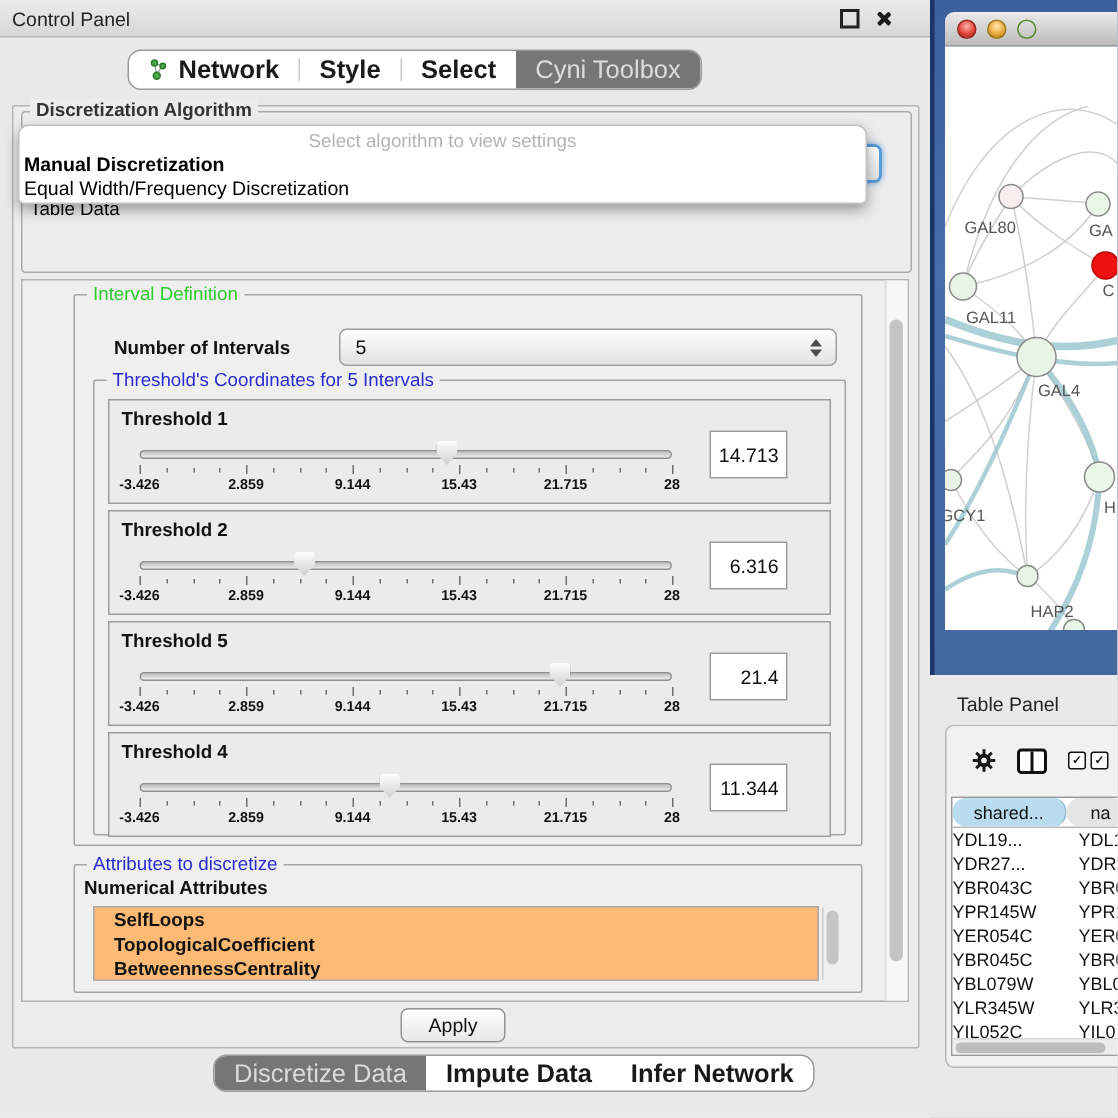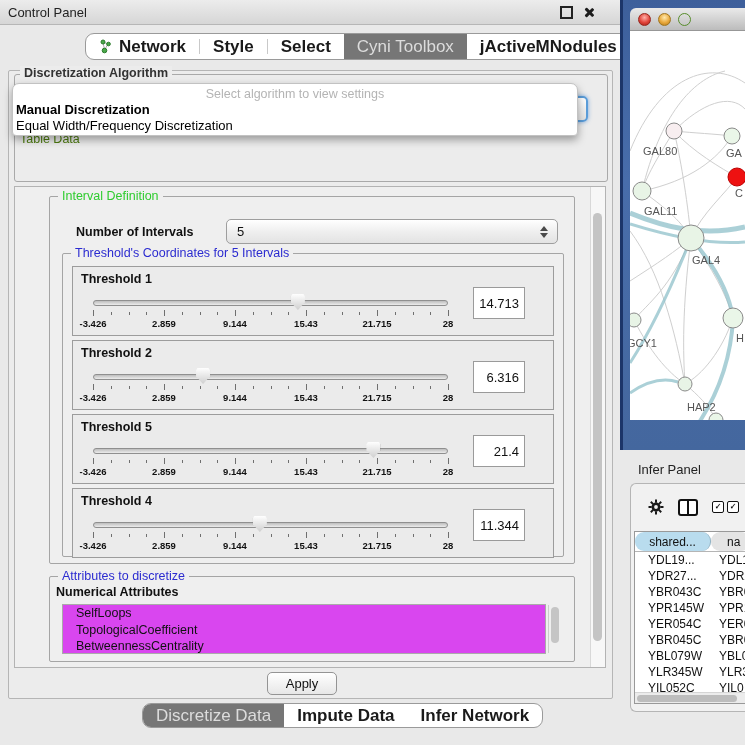--- a/index.html
+++ b/index.html
@@ -31,21 +31,21 @@
   #outer-panel{left:8px;top:70px;width:603px;height:627px;background:#ececec;border:1px solid #b5b5b5;border-radius:2px;}
   #algo-group{left:14px;top:74px;width:592px;height:106px;border:1px solid #a9a9a9;border-radius:3px;}
   #algo-title{left:20px;top:66px;font-size:12.5px;font-weight:bold;color:#333;background:#ececec;padding:0 4px;z-index:2;}
   .combo{position:absolute;background:linear-gradient(#ffffff,#efefef 50%,#e3e3e3);border:1px solid #9e9e9e;
     border-radius:5px;display:flex;align-items:center;font-size:13px;color:#111;padding:0 26px 0 10px;box-sizing:border-box;}
   .spin{position:absolute;right:9px;top:50%;transform:translateY(-50%);width:8px;height:12px;}
   .spin::before,.spin::after{content:"";position:absolute;left:0;border-left:4px solid transparent;border-right:4px solid transparent;}
   .spin::before{top:0;border-bottom:5px solid #4a4a4a;}
   .spin::after{bottom:0;border-top:5px solid #4a4a4a;}
   #algo-combo{left:22px;top:96px;width:566px;height:26px;border:2px solid #5b9dd9;box-shadow:0 0 4px rgba(90,150,220,.8);z-index:1;}
-  #tabledata-label{left:20px;top:132px;font-size:12.5px;color:#4d7c0f;}
+  #tabledata-label{left:20px;top:132px;font-size:12.5px;color:#000000;}
   #tabledata-combo{left:22px;top:147px;width:562px;height:26px;}
 
   
   #algo-popup{left:12px;top:83px;width:566px;height:53px;background:#fff;border:1px solid #c2c2c2;
     border-radius:7px 7px 4px 4px;box-shadow:0 4px 9px rgba(0,0,0,.35);z-index:30;padding-top:2px;box-sizing:border-box;}
   #popup-placeholder{text-align:center;font-size:12.5px;color:#b4b4b4;height:16px;line-height:16px;}
   .popup-item{font-size:13px;height:16px;line-height:16px;padding-left:3px;color:#000;white-space:nowrap;}
   .popup-item.bold{font-weight:bold;}
 
   
@@ -73,21 +73,21 @@
   .ticks{position:absolute;left:0;right:0;top:17px;height:7px;}
   .ticks i{position:absolute;top:2px;width:1px;height:3px;background:#6f6f6f;}
   .ticks i.major{top:0;height:6px;}
   .tick-labels{position:absolute;left:0;right:0;top:25px;height:11px;}
   .tick-labels b{position:absolute;transform:translateX(-50%);font-size:9.5px;color:#111;white-space:nowrap;}
   .t-value{position:absolute;right:28px;top:20px;width:52px;height:32px;background:#fff;border:1px solid #9a9a9a;
     display:flex;align-items:center;justify-content:flex-end;padding-right:5px;font-size:13px;box-sizing:border-box;}
 
   #attr-group{left:34px;top:389px;width:524px;height:84px;}
   #attr-subtitle{left:6px;top:8px;font-size:12.5px;font-weight:bold;}
-  #attr-list{left:12px;top:27px;width:484px;height:50px;background:#d946ef;border:1px solid #aaa;overflow:hidden;box-sizing:border-box;}
+  #attr-list{left:12px;top:27px;width:484px;height:50px;background:#fdba74;border:1px solid #aaa;overflow:hidden;box-sizing:border-box;font-weight:bold;}
   .list-item{font-size:12.5px;line-height:16.5px;padding-left:13px;white-space:nowrap;}
   #attr-scroll{position:absolute;right:13px;top:28px;width:12px;height:48px;background:#efefef;border-left:1px solid #ccc;}
   #attr-thumb{position:absolute;left:2px;top:2px;width:8px;height:36px;background:#c5c5c5;border-radius:4px;}
 
   #apply-btn{left:267px;top:672px;width:68px;height:21px;background:linear-gradient(#fff,#e7e7e7);
     border:1px solid #949494;border-radius:5px;display:flex;align-items:center;justify-content:center;font-size:13px;color:#111;}
 
   #bottom-tabs{left:142px;top:703px;height:23px;display:flex;align-items:stretch;background:#fff;
     border:1px solid #9a9a9a;border-radius:9px;overflow:hidden;}
 
@@ -114,21 +114,21 @@
   .split-ico{width:20px;height:17px;border:2px solid #111;border-radius:3px;background:#fff;position:relative;box-sizing:border-box;}
   .split-ico::after{content:"";position:absolute;left:7px;top:0;width:2px;height:100%;background:#111;}
   .cb-pair{display:flex;gap:3px;}
   .cbx{width:10px;height:10px;border:1.5px solid #111;border-radius:2px;font-size:8px;line-height:9px;text-align:center;font-weight:bold;color:#111;background:#fff;box-sizing:content-box;}
   #tp-table{position:absolute;left:3px;top:47px;width:117px;height:173px;background:#fff;border:1px solid #999;box-sizing:border-box;overflow:hidden;}
   #tp-head{display:flex;height:19px;border-bottom:1px solid #b5b5b5;}
   .hcell{font-size:12px;display:flex;align-items:center;justify-content:center;box-sizing:border-box;white-space:nowrap;overflow:hidden;border-radius:9px;}
   .hc1{width:76px;background:#b9dcee;border-right:1px solid #93b3c4;}
   .hc2{flex:1;background:#e4e4e4;justify-content:flex-start;padding-left:16px;}
   .trow{display:flex;height:16px;font-size:12px;align-items:center;}
-  .c1{width:76px;padding-left:13px;box-sizing:border-box;white-space:nowrap;overflow:hidden;}
+  .c1{width:76px;padding-left:0;box-sizing:border-box;white-space:nowrap;overflow:hidden;}
   .c2{flex:1;padding-left:8px;white-space:nowrap;overflow:hidden;}
   #h-scroll{position:absolute;left:0;bottom:0;width:100%;height:10px;background:#ececec;border-top:1px solid #d5d5d5;}
   #h-thumb{position:absolute;left:2px;top:1.5px;width:100px;height:7px;background:#bdbdbd;border-radius:4px;}
 </style>
 </head>
 <body>
 
 <div id="root">
 
   <div id="control-panel" class="abs">
@@ -154,23 +154,20 @@
       <div class="tab-sep"></div>
       <div class="tab">
           <span>Style</span>
         </div>
       <div class="tab-sep"></div>
       <div class="tab">
           <span>Select</span>
         </div>
       <div class="tab sel">
           <span>Cyni Toolbox</span>
-        </div>
-      <div class="tab">
-          <span>jActiveMNodules</span>
         </div>
     </div>
 
     <div id="outer-panel" class="abs"></div>
 
     <span id="algo-title" class="abs">Discretization Algorithm</span>
     <div id="algo-group" class="abs"></div>
 
     <div id="algo-combo" class="combo">
         <span class="spin"></span>
@@ -452,21 +449,21 @@
           <text class="nlabel" x="14" y="184">GAL11</text>
           <text class="nlabel" x="62" y="233">GAL4</text>
           <text class="nlabel" x="-3" y="316">GCY1</text>
           <text class="nlabel" x="106" y="311">H</text>
           <text class="nlabel" x="57" y="380">HAP2</text>
         </svg>
       </div>
     </div>
 
     <div id="table-region">
-      <span id="tp-title">Infer Panel</span>
+      <span id="tp-title">Table Panel</span>
       <div id="tp-inner">
         <div id="tp-toolbar">
           <svg width="16" height="16" viewBox="0 0 16 16">
             <circle cx="8" cy="8" r="3.2" fill="none" stroke="#1a1a1a" stroke-width="2.6"></circle>
             <path d="M8 0.5v3.2M8 12.3v3.2M0.5 8h3.2M12.3 8h3.2M2.8 2.8l2.3 2.3M10.9 10.9l2.3 2.3M13.2 2.8l-2.3 2.3M5.1 10.9l-2.3 2.3" stroke="#1a1a1a" stroke-width="2"></path>
           </svg>
           <span class="split-ico"></span>
           <span class="cb-pair">
             <span class="cbx">✓</span>
             <span class="cbx">✓</span>

